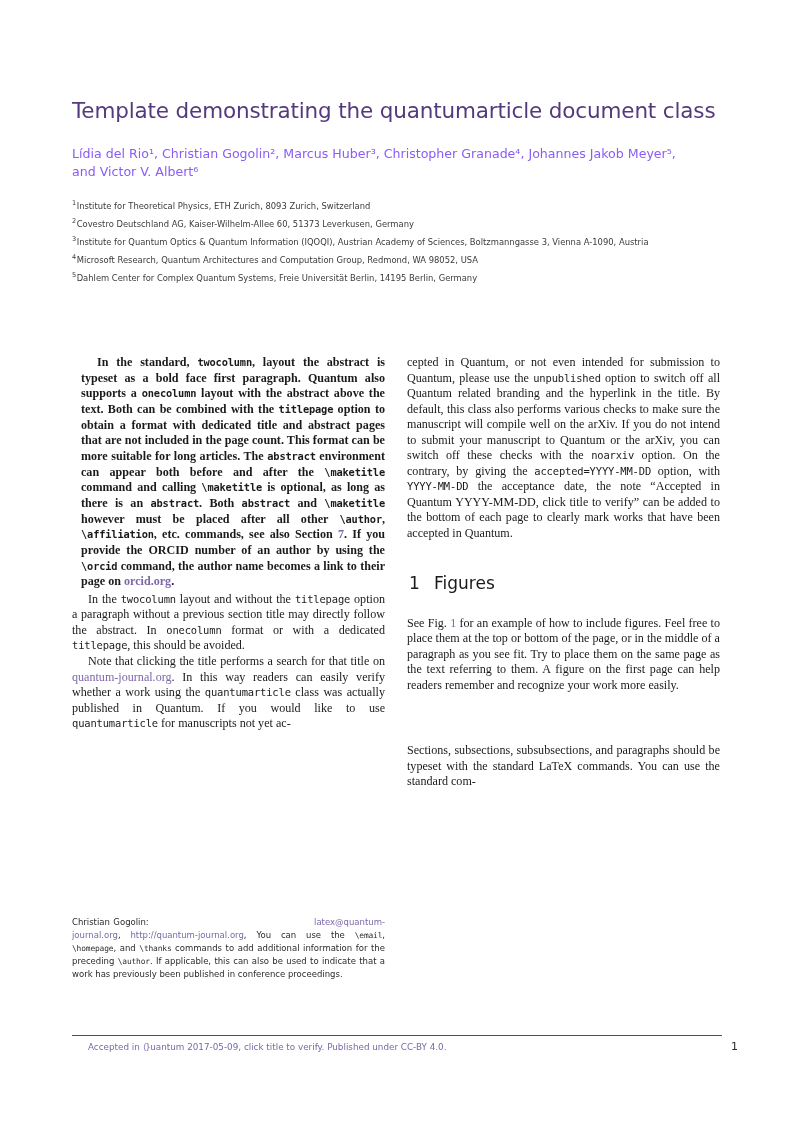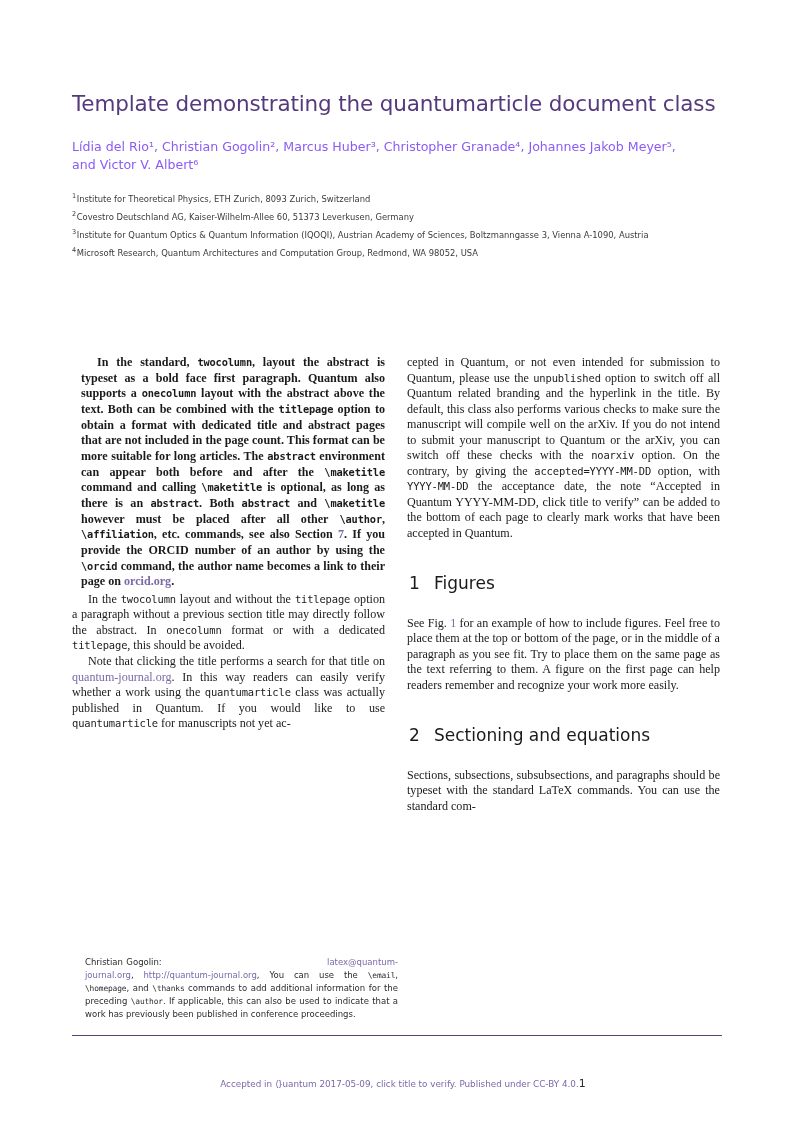--- a/index.html
+++ b/index.html
@@ -15,21 +15,21 @@
     margin: 0;
     overflow: hidden;
     font-family: "Liberation Serif", "DejaVu Serif", serif;
     color: #1a1a1a;
   }
 
   
   .title-block {
     position: absolute;
     left: 72px;
-    top: 92px;
+    top: 99px;
     width: 650px;
   }
   .paper-title {
     font-family: "DejaVu Sans", "Liberation Sans", sans-serif;
     font-size: 21.5px;
     line-height: 1.15;
     font-weight: 400;
     color: #55397d;
     letter-spacing: -0.15px;
     margin: 0;
@@ -131,55 +131,53 @@
     display: inline-block;
     min-width: 25px;
   }
   .sec-space-before { height: 30px; }
   .sec-space-after  { height: 20px; }
 
   
   .footnote {
     position: absolute;
     left: 72px;
-    top: 956px;
+    top: 916px;
     width: 313px;
     font-family: "DejaVu Sans", "Liberation Sans", sans-serif;
     font-size: 8.5px;
     line-height: 1.52;
     color: #2b2b2b;
     text-align: justify;
-    margin-left: 13px;
   }
   .footnote .tt {
     font-family: "DejaVu Sans Mono", "Liberation Mono", monospace;
     font-size: 0.93em;
   }
 
   
   .footer-rule {
     position: absolute;
     left: 72px;
     top: 1035px;
     width: 650px;
     height: 1px;
     background: #58437e;
   }
   .footer {
     position: absolute;
-    left: 78px;
+    left: 88px;
     top: 1040px;
     width: 650px;
     font-family: "DejaVu Sans", "Liberation Sans", sans-serif;
     font-size: 8.8px;
     color: #7b68a8;
     display: flex;
-    justify-content: center;
+    justify-content: space-between;
     align-items: baseline;
-    margin-top: 37px;
   }
   .footer-left { white-space: nowrap; }
   .qlogo {
     display: inline-block;
     font-family: "DejaVu Sans", "Liberation Sans", sans-serif;
     letter-spacing: -1.2px;
     padding: 0 0.5px;
   }
   .footer-page {
     font-size: 11px;
@@ -199,20 +197,21 @@
       <span>Lídia del Rio¹, Christian Gogolin², Marcus Huber³, Christopher Granade⁴, Johannes Jakob Meyer⁵,</span>
       <br>
       <span>and Victor V. Albert⁶</span>
     </div>
 
     <div class="affiliations">
       <div class="affil"><sup>1</sup><span>Institute for Theoretical Physics, ETH Zurich, 8093 Zurich, Switzerland</span></div>
       <div class="affil"><sup>2</sup><span>Covestro Deutschland AG, Kaiser-Wilhelm-Allee 60, 51373 Leverkusen, Germany</span></div>
       <div class="affil"><sup>3</sup><span>Institute for Quantum Optics &amp; Quantum Information (IQOQI), Austrian Academy of Sciences, Boltzmanngasse 3, Vienna A-1090, Austria</span></div>
       <div class="affil"><sup>4</sup><span>Microsoft Research, Quantum Architectures and Computation Group, Redmond, WA 98052, USA</span></div>
+      <div class="affil"><sup>5</sup><span>Dahlem Center for Complex Quantum Systems, Freie Universität Berlin, 14195 Berlin, Germany</span></div>
     </div>
   </div>
 
   <div class="columns">
 
     <div class="col col-left">
 
       <p class="abstract"><span>In the standard, </span><span class="tt">twocolumn</span><span>, layout the abstract is typeset as a bold face first paragraph. Quantum also supports a </span><span class="tt">onecolumn</span><span> layout with the abstract above the text. Both can be combined with the </span><span class="tt">titlepage</span><span> option to obtain a format with dedicated title and abstract pages that are not included in the page count. This format can be more suitable for long articles. The </span><span class="tt">abstract</span><span> environment can appear both before and after the </span><span class="tt">\maketitle</span><span> command and calling </span><span class="tt">\maketitle</span><span> is optional, as long as there is an </span><span class="tt">abstract</span><span>. Both </span><span class="tt">abstract</span><span> and </span><span class="tt">\maketitle</span><span> however must be placed after all other </span><span class="tt">\author</span><span>, </span><span class="tt">\affiliation</span><span>, etc. commands, see also Section </span><a class="link" href="#">7</a><span>. If you provide the ORCID number of an author by using the </span><span class="tt">\orcid</span><span> command, the author name becomes a link to their page on </span><a class="link" href="#">orcid.org</a><span>.</span></p>
 
       <p class="body"><span>In the </span><span class="tt">twocolumn</span><span> layout and without the </span><span class="tt">titlepage</span><span> option a paragraph without a previous section title may directly follow the abstract. In </span><span class="tt">onecolumn</span><span> format or with a dedicated </span><span class="tt">titlepage</span><span>, this should be avoided.</span></p>
@@ -225,21 +224,20 @@
 
       <p class="body noindent"><span>cepted in Quantum, or not even intended for submission to Quantum, please use the </span><span class="tt">unpublished</span><span> option to switch off all Quantum related branding and the hyperlink in the title. By default, this class also performs various checks to make sure the manuscript will compile well on the arXiv. If you do not intend to submit your manuscript to Quantum or the arXiv, you can switch off these checks with the </span><span class="tt">noarxiv</span><span> option. On the contrary, by giving the </span><span class="tt">accepted=YYYY-MM-DD</span><span> option, with </span><span class="tt">YYYY-MM-DD</span><span> the acceptance date, the note “Accepted in Quantum YYYY-MM-DD, click title to verify” can be added to the bottom of each page to clearly mark works that have been accepted in Quantum.</span></p>
 
       <div class="sec-space-before"></div>
       <h2 class="section"><span class="secnum">1</span><span>Figures</span></h2>
       <div class="sec-space-after"></div>
 
       <p class="body noindent"><span>See Fig. </span><a class="link" href="#">1</a><span> for an example of how to include figures. Feel free to place them at the top or bottom of the page, or in the middle of a paragraph as you see fit. Try to place them on the same page as the text referring to them. A figure on the first page can help readers remember and recognize your work more easily.</span></p>
 
       <div class="sec-space-before"></div>
-      <h2 class="section"><span class="secnum">2</span><span>Sectioning and equations</span></h2>
       <div class="sec-space-after"></div>
 
       <p class="body noindent">Sections, subsections, subsubsections, and paragraphs should be typeset with the standard LaTeX commands. You can use the standard com-</p>
 
     </div>
   </div>
 
   <div class="footnote"><span>Christian Gogolin:</span>&nbsp;&nbsp;&nbsp;&nbsp;&nbsp;&nbsp;&nbsp;&nbsp;&nbsp;&nbsp;&nbsp;&nbsp;&nbsp;&nbsp;&nbsp;&nbsp;&nbsp;&nbsp;&nbsp;&nbsp;&nbsp;&nbsp;&nbsp;&nbsp;&nbsp;&nbsp;&nbsp;&nbsp;&nbsp;&nbsp;&nbsp;&nbsp;&nbsp;&nbsp;&nbsp;&nbsp;&nbsp;&nbsp;&nbsp;&nbsp;&nbsp;&nbsp;&nbsp;&nbsp;&nbsp;&nbsp;&nbsp;&nbsp;<a class="link" href="#">latex@quantum-journal.org</a><span>,</span> <a class="link" href="#">http://quantum-journal.org</a><span>,</span><span> You can use the </span><span class="tt">\email</span><span>, </span><span class="tt">\homepage</span><span>, and </span><span class="tt">\thanks</span><span> commands to add additional information for the preceding </span><span class="tt">\author</span><span>. If applicable, this can also be used to indicate that a work has previously been published in conference proceedings.</span></div>
 
   <div class="footer-rule"></div>

